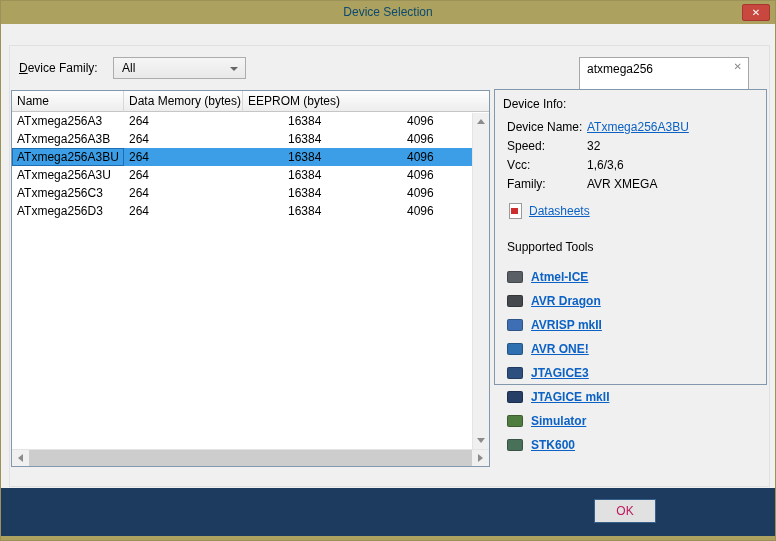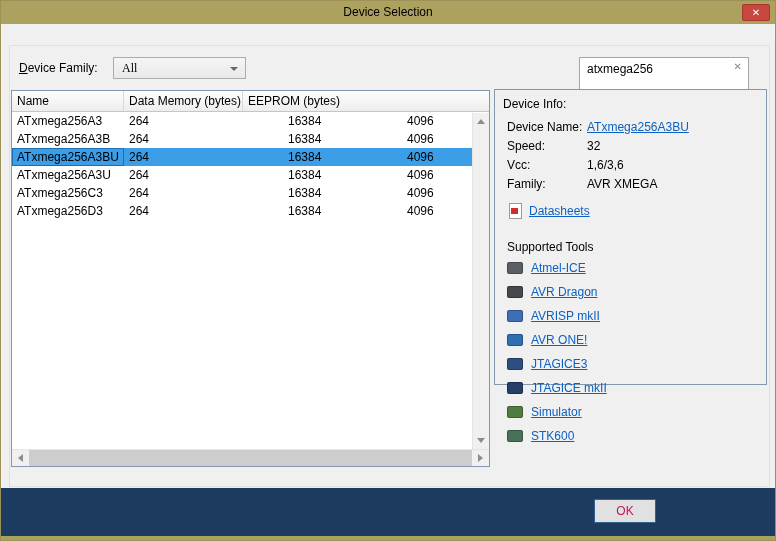--- a/index.html
+++ b/index.html
@@ -2,33 +2,33 @@
 <html><head>
 <meta charset="utf-8">
 <style>
   html,body{margin:0;padding:0;background:#ffffff;}
   .window{position:relative;width:776px;height:541px;box-sizing:border-box;
     border:1px solid #9c9257;background:#f0f0f0;overflow:hidden;
     font-family:"Liberation Sans",sans-serif;color:#000;}
 
   
   .titlebar{position:absolute;left:0;top:0;right:0;height:23px;background:#aca15e;}
-  .title{position:absolute;left:0;right:0;top:4px;text-align:center;font-size:12px;color:#000000;}
+  .title{position:absolute;left:0;right:0;top:4px;text-align:center;font-size:12px;color:#0c4a6e;}
   .close-btn{position:absolute;top:3px;right:5px;width:28px;height:17px;background:#c8473e;
     border:1px solid #a8362e;border-radius:2px;color:#fff;font-size:10px;line-height:14px;
     text-align:center;padding:0;font-family:inherit;}
 
   
   .frame{position:absolute;left:8px;top:44px;width:759px;height:440px;border:1px solid #e0e0e0;pointer-events:none;}
 
   
   .fam-label{position:absolute;left:18px;top:60px;font-size:12px;display:inline-block;}
   .fam-label::first-letter{text-decoration:underline;}
   .combo{position:absolute;left:112px;top:56px;width:133px;height:22px;box-sizing:border-box;
-    border:1px solid #acacac;background:linear-gradient(#f5f5f5,#e9e9e9);font-family:Liberation Serif, serif;}
+    border:1px solid #acacac;background:linear-gradient(#f5f5f5,#e9e9e9);}
   .combo-value{position:absolute;left:8px;top:3px;font-size:12px;}
   .combo-chevron{position:absolute;right:7px;top:9px;width:0;height:0;
     border-left:4px solid transparent;border-right:4px solid transparent;border-top:4px solid #666;}
   .search{position:absolute;left:578px;top:56px;width:170px;height:36px;box-sizing:border-box;
     border:1px solid #a6a6a6;background:#fff;}
   .search input{position:absolute;left:5px;top:1px;width:140px;height:18px;border:none;outline:none;
     font-size:12px;font-family:inherit;background:transparent;color:#000;}
   .search-clear{position:absolute;right:6px;top:3px;font-size:10px;color:#8a8a8a;}
 
   
@@ -67,21 +67,21 @@
     border:1px solid #8498ad;background:#f0f0f0;}
   .info-title{position:absolute;left:8px;top:7px;font-size:12px;}
   .fields{position:absolute;left:12px;top:30px;right:8px;}
   .field-row{display:flex;height:19px;font-size:12px;align-items:flex-start;}
   .field-label{width:80px;flex:none;}
   .link{color:#0b61c4;text-decoration:underline;font-size:12px;cursor:pointer;}
   .datasheets{position:absolute;left:14px;top:113px;display:flex;align-items:center;}
   .pdf-icon{width:11px;height:14px;background:#fff;border:1px solid #9a9a9a;position:relative;margin-right:7px;flex:none;}
   .pdf-icon i{position:absolute;left:1px;top:4px;width:7px;height:6px;background:#cc2e2e;}
   .tools-title{position:absolute;left:12px;top:150px;font-size:12px;}
-  .tools{position:absolute;left:12px;top:166px;}
+  .tools{position:absolute;left:12px;top:175px;font-weight:bold;}
   .tool-row{display:flex;align-items:center;height:24px;}
   .tool-icon{width:14px;height:10px;border-radius:2px;margin-right:8px;flex:none;border:1px solid rgba(0,0,0,0.25);}
   .ti0{background:#5a5f66;}
   .ti1{background:#45484d;}
   .ti2{background:#3e6fb5;}
   .ti3{background:#2e6fb0;}
   .ti4{background:#2c4f80;}
   .ti5{background:#253f66;}
   .ti6{background:#4f7d3f;}
   .ti7{background:#49715a;}

